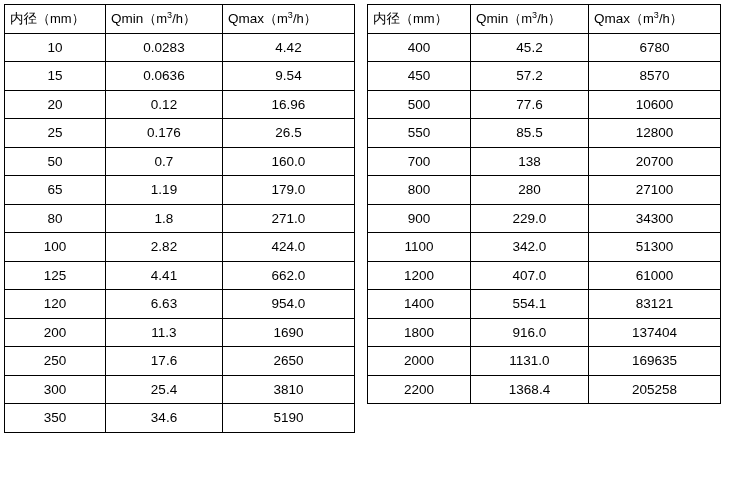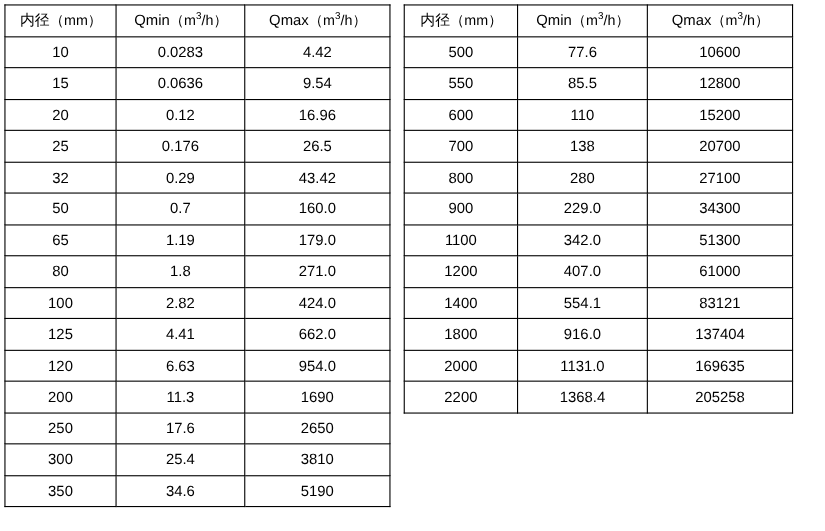--- a/index.html
+++ b/index.html
@@ -35,21 +35,21 @@
     font-size: 13.5px;
     font-weight: normal;
     color: #000000;
     height: 28.5px;
     padding: 0 4px;
     box-sizing: border-box;
     white-space: nowrap;
     overflow: hidden;
   }
   table.spec thead th {
-    text-align: center;
+    text-align: left;
     padding-left: 5px;
     margin-left: 12px;
   }
   table.spec tbody td {
     text-align: center;
   }
   
   .t-left col.c0 { width: 101px; }
   .t-left col.c1 { width: 117px; }
   .t-left col.c2 { width: 132px; }
@@ -101,25 +101,20 @@
             <td>20</td>
             <td>0.12</td>
             <td>16.96</td>
           </tr>
           <tr>
             <td>25</td>
             <td>0.176</td>
             <td>26.5</td>
           </tr>
           <tr>
-            <td>32</td>
-            <td>0.29</td>
-            <td>43.42</td>
-          </tr>
-          <tr>
             <td>50</td>
             <td>0.7</td>
             <td>160.0</td>
           </tr>
           <tr>
             <td>65</td>
             <td>1.19</td>
             <td>179.0</td>
           </tr>
           <tr>
@@ -175,35 +170,40 @@
       </colgroup>
       <thead>
         <tr>
           <th><span>内径</span><span class="hdr-unit">（mm）</span></th>
           <th><span>Qmin</span><span class="hdr-unit">（m<sup>3</sup>/h）</span></th>
           <th><span>Qmax</span><span class="hdr-unit">（m<sup>3</sup>/h）</span></th>
         </tr>
       </thead>
       <tbody>
           <tr>
+            <td>400</td>
+            <td>45.2</td>
+            <td>6780</td>
+          </tr>
+          <tr>
+            <td>450</td>
+            <td>57.2</td>
+            <td>8570</td>
+          </tr>
+          <tr>
             <td>500</td>
             <td>77.6</td>
             <td>10600</td>
           </tr>
           <tr>
             <td>550</td>
             <td>85.5</td>
             <td>12800</td>
           </tr>
           <tr>
-            <td>600</td>
-            <td>110</td>
-            <td>15200</td>
-          </tr>
-          <tr>
             <td>700</td>
             <td>138</td>
             <td>20700</td>
           </tr>
           <tr>
             <td>800</td>
             <td>280</td>
             <td>27100</td>
           </tr>
           <tr>

